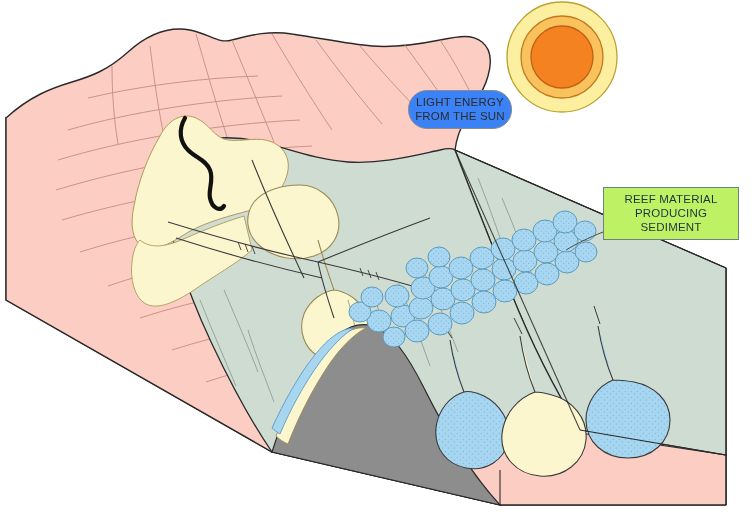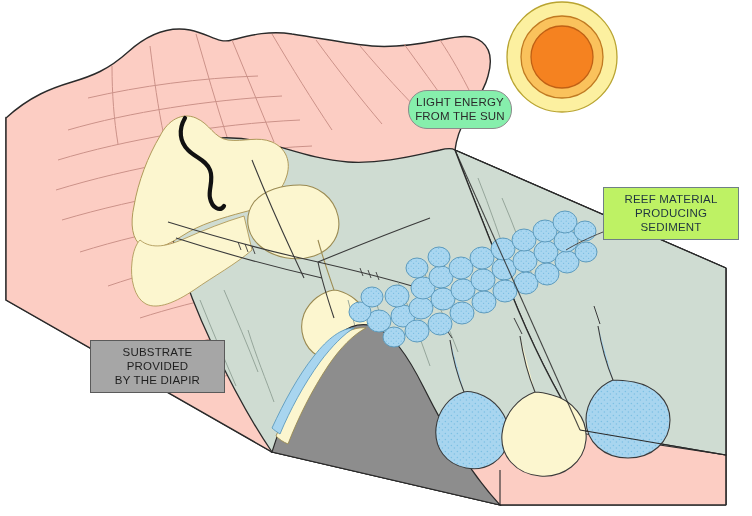--- a/index.html
+++ b/index.html
@@ -370,22 +370,20 @@
       <path d="M 603 232 C 588 238, 576 244, 566 250" fill="none" stroke="#4a4a4a" stroke-width="1"></path>
     </g>
 
     <g>
       <circle cx="562" cy="57" r="55" fill="#fcf0a0" stroke="#b9a431" stroke-width="1.3"></circle>
       <circle cx="562" cy="57" r="41" fill="#fac25c" stroke="#c07a22" stroke-width="1.3"></circle>
       <circle cx="562" cy="57" r="31" fill="#f58220" stroke="#c06014" stroke-width="1.3"></circle>
     </g>
   </svg>
 
-  <div class="label-box" id="label-light" style="background:#86efac; border-color:#8c8c8c; color:#2b2b2b;border-radius:19px;">LIGHT ENERGY
+  <div class="label-box" id="label-light" style="background:#3b82f6; border-color:#8c8c8c; color:#2b2b2b;border-radius:19px;">LIGHT ENERGY
 FROM THE SUN</div>
 
   <div class="label-box" id="label-reef" style="background:#bef264; border-color:#6f7f86; color:#1f3440;">REEF MATERIAL
 PRODUCING SEDIMENT</div>
 
-  <div class="label-box" id="label-substrate" style="background:#a6a6a6; border-color:#5a5a5a; color:#1f1f1f;">SUBSTRATE PROVIDED
-BY THE DIAPIR</div>
 
 </div>
 
 </body></html>

